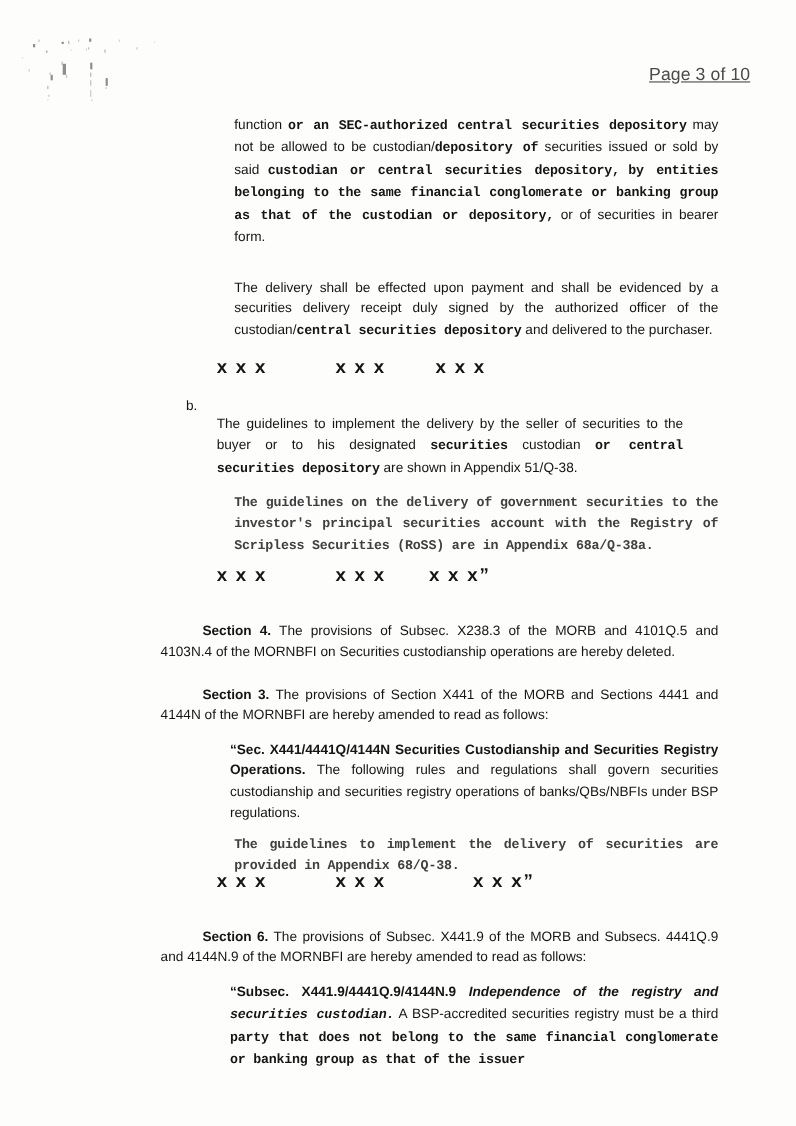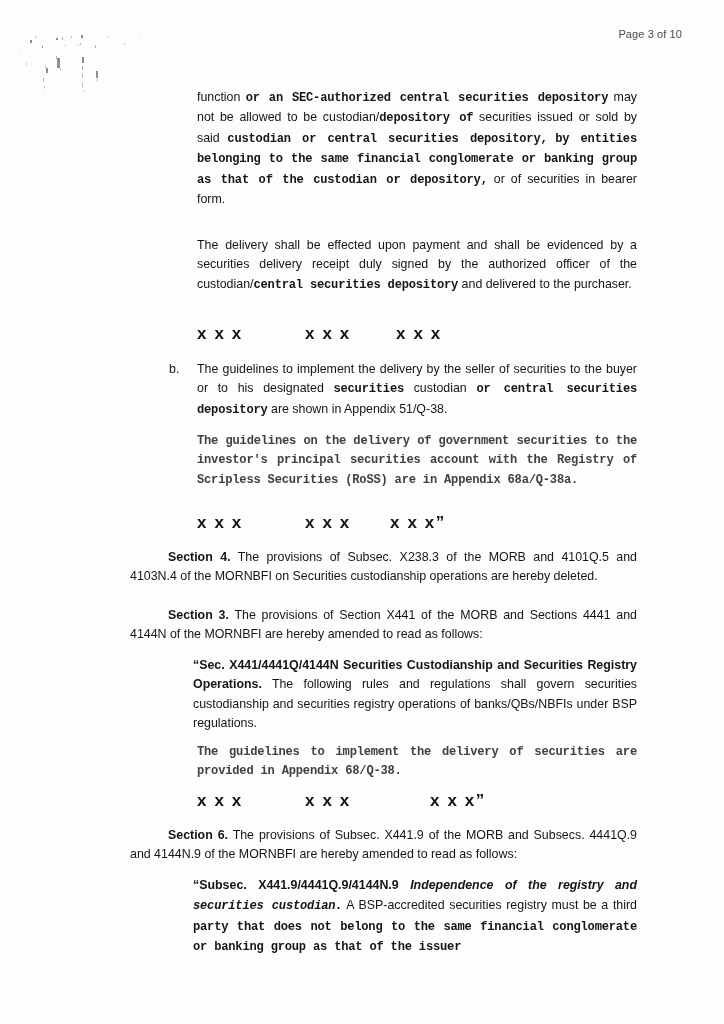--- a/index.html
+++ b/index.html
@@ -22,39 +22,40 @@
   .speckles { position: absolute; left: 0; top: 0; width: 170px; height: 90px; pointer-events: none; }
   .speckles i {
     position: absolute;
     background: #8e8e8e;
     display: block;
   }
 
   
   .page-header {
     position: absolute;
-    top: 28px;
+    top: 60px;
     right: 42px;
-    font-size: 11px;
+    font-size: 16px;
     color: #4a4a4a;
     letter-spacing: 0.1px;
     font-family: "Liberation Sans", sans-serif;
+    text-decoration: underline;
   }
 
   
   .body {
     position: absolute;
     left: 0;
     top: 88px;
     width: 724px;
   }
 
   
   p {
-    margin: 0;
+    margin: 16px;
     color: #151515;
     text-align: justify;
     -webkit-hyphens: none;
     hyphens: none;
   }
 
   
   .sans {
     font-family: "Liberation Sans", sans-serif;
     font-size: 12.4px;

